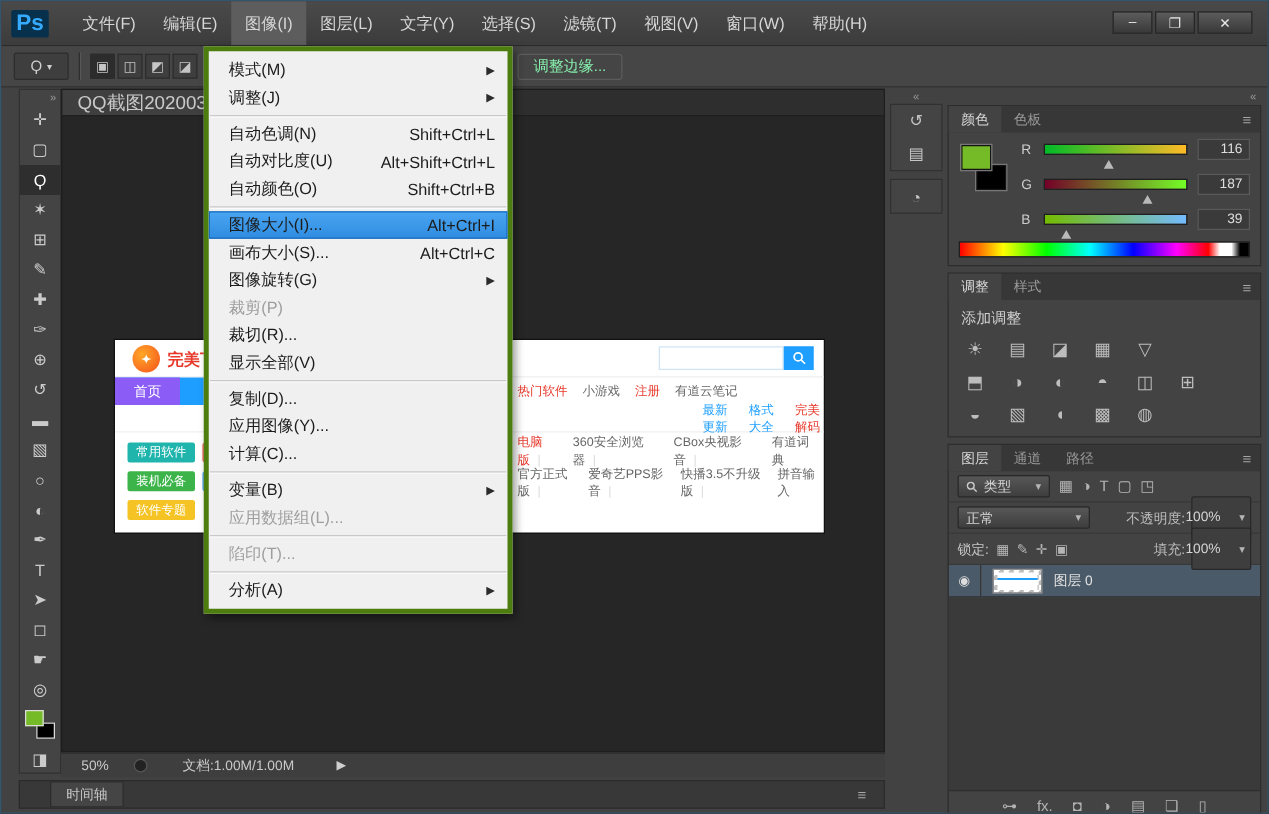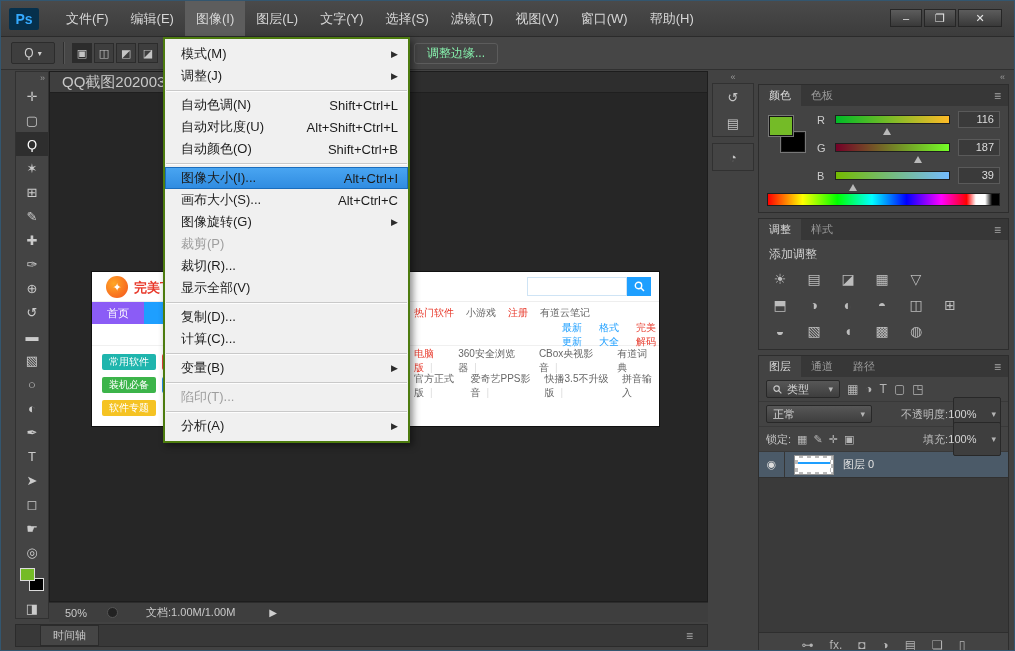--- a/index.html
+++ b/index.html
@@ -1,21 +1,21 @@
 <!DOCTYPE html>
 <html><head>
 <meta charset="utf-8">
 <style>
   * { margin:0; padding:0; box-sizing:border-box; }
   body { width:1015px; height:651px; font-family:"Liberation Sans","DejaVu Sans",sans-serif; background:#2b2b2b; }
   #app { position:relative; width:1015px; height:651px; background:#424242; border:1px solid #33566f; overflow:hidden; }
 
   
   .titlebar { position:absolute; left:0; top:0; right:0; height:36px; background:linear-gradient(#4a4a4a,#3c3c3c); border-bottom:1px solid #2b2b2b; display:flex; align-items:center; }
-  .pslogo { width:30px; height:22px; margin:0 16px 0 8px; background:#06304c; color:#35aaff; font-weight:bold; font-size:14px; display:flex; align-items:center; justify-content:center; border-radius:2px; }
+  .pslogo { width:30px; height:22px; margin:0 16px 0 8px; background:#06304c; color:#35aaff; font-weight:bold; font-size:18px; display:flex; align-items:center; justify-content:center; border-radius:2px; }
   .menubar { display:flex; height:100%; }
   .mb { padding:0 11px; display:flex; align-items:center; font-size:13px; color:#d6d6d6; }
   .mb.active { background:#5d5d5d; }
   .wincontrols { position:absolute; right:12px; top:8px; display:flex; gap:2px; }
   .wc { width:32px; height:18px; background:linear-gradient(#5c5c5c,#393939); border:1px solid #262626; color:#e6e6e6; font-size:11px; display:flex; align-items:center; justify-content:center; }
   .wc.close { width:44px; }
 
   
   .optionsbar { position:absolute; left:0; top:36px; right:0; height:33px; background:#464646; border-bottom:1px solid #303030; display:flex; align-items:center; }
   .presetbox { margin-left:10px; width:44px; height:22px; background:#3e3e3e; border:1px solid #2c2c2c; border-radius:2px; display:flex; align-items:center; justify-content:center; gap:4px; color:#cfcfcf; font-size:12px; }
@@ -125,21 +125,21 @@
   .layer-row { height:26px; display:flex; align-items:center; background:#4b5a68; border-bottom:1px solid #313131; }
   .eye-cell { width:26px; height:100%; border-right:1px solid #363636; display:flex; align-items:center; justify-content:center; color:#ddd; font-size:11px; }
   .lthumb { position:relative; width:40px; height:20px; margin:0 9px; border:1px solid #909090;
     background-image:linear-gradient(45deg,#bbb 25%,transparent 25%,transparent 75%,#bbb 75%),linear-gradient(45deg,#bbb 25%,#fff 25%,#fff 75%,#bbb 75%);
     background-size:8px 8px; background-position:0 0,4px 4px; }
   .lthumb::after { content:""; position:absolute; inset:2px 3px; background:linear-gradient(180deg,#fff 0 30%, #1e9fff 30% 45%, #fff 45%); }
   .lname { font-size:11px; color:#e2e2e2; }
   .lbb { height:24px; display:flex; align-items:center; justify-content:center; gap:16px; border-top:1px solid #2e2e2e; color:#b3b3b3; font-size:12px; }
 
   
-  .ddmenu { position:absolute; left:162px; top:36px; width:247px; background:#f0f0f0; border:2px solid #4d7c0f; box-shadow:3px 3px 7px rgba(0,0,0,.45); padding:4px 0; z-index:50; font-size:13px; }
+  .ddmenu { position:absolute; left:162px; top:36px; width:247px; background:#f0f0f0; border:4px solid #4d7c0f; box-shadow:3px 3px 7px rgba(0,0,0,.45); padding:4px 0; z-index:50; font-size:13px; }
   .mi { height:22px; display:flex; align-items:center; padding:0 10px 0 16px; color:#1c1c1c; }
   .mi .sc { margin-left:auto; }
   .mi .arr { margin-left:auto; font-size:9px; color:#2b2b2b; }
   .mi.hl { background:linear-gradient(#4aa6f2,#2f8be0); box-shadow:inset 0 0 0 1px #1a6dbd; }
   .mi.dis, .mi.dis .sc { color:#9e9e9e; }
   .msep { height:1px; background:#c9c9c9; margin:3px 1px; box-shadow:0 1px 0 #fdfdfd; }
 </style>
 </head>
 <body>
 
@@ -470,26 +470,32 @@
       <span>裁切(R)...</span>
     </div>
     <div class="mi">
       <span>显示全部(V)</span>
     </div>
     <div class="msep"></div>
     <div class="mi">
       <span>复制(D)...</span>
     </div>
     <div class="mi">
+      <span>应用图像(Y)...</span>
+    </div>
+    <div class="mi">
       <span>计算(C)...</span>
     </div>
     <div class="msep"></div>
     <div class="mi">
       <span>变量(B)</span>
       <span class="arr">▶</span>
+    </div>
+    <div class="mi dis">
+      <span>应用数据组(L)...</span>
     </div>
     <div class="msep"></div>
     <div class="mi dis">
       <span>陷印(T)...</span>
     </div>
     <div class="msep"></div>
     <div class="mi">
       <span>分析(A)</span>
       <span class="arr">▶</span>
     </div>

